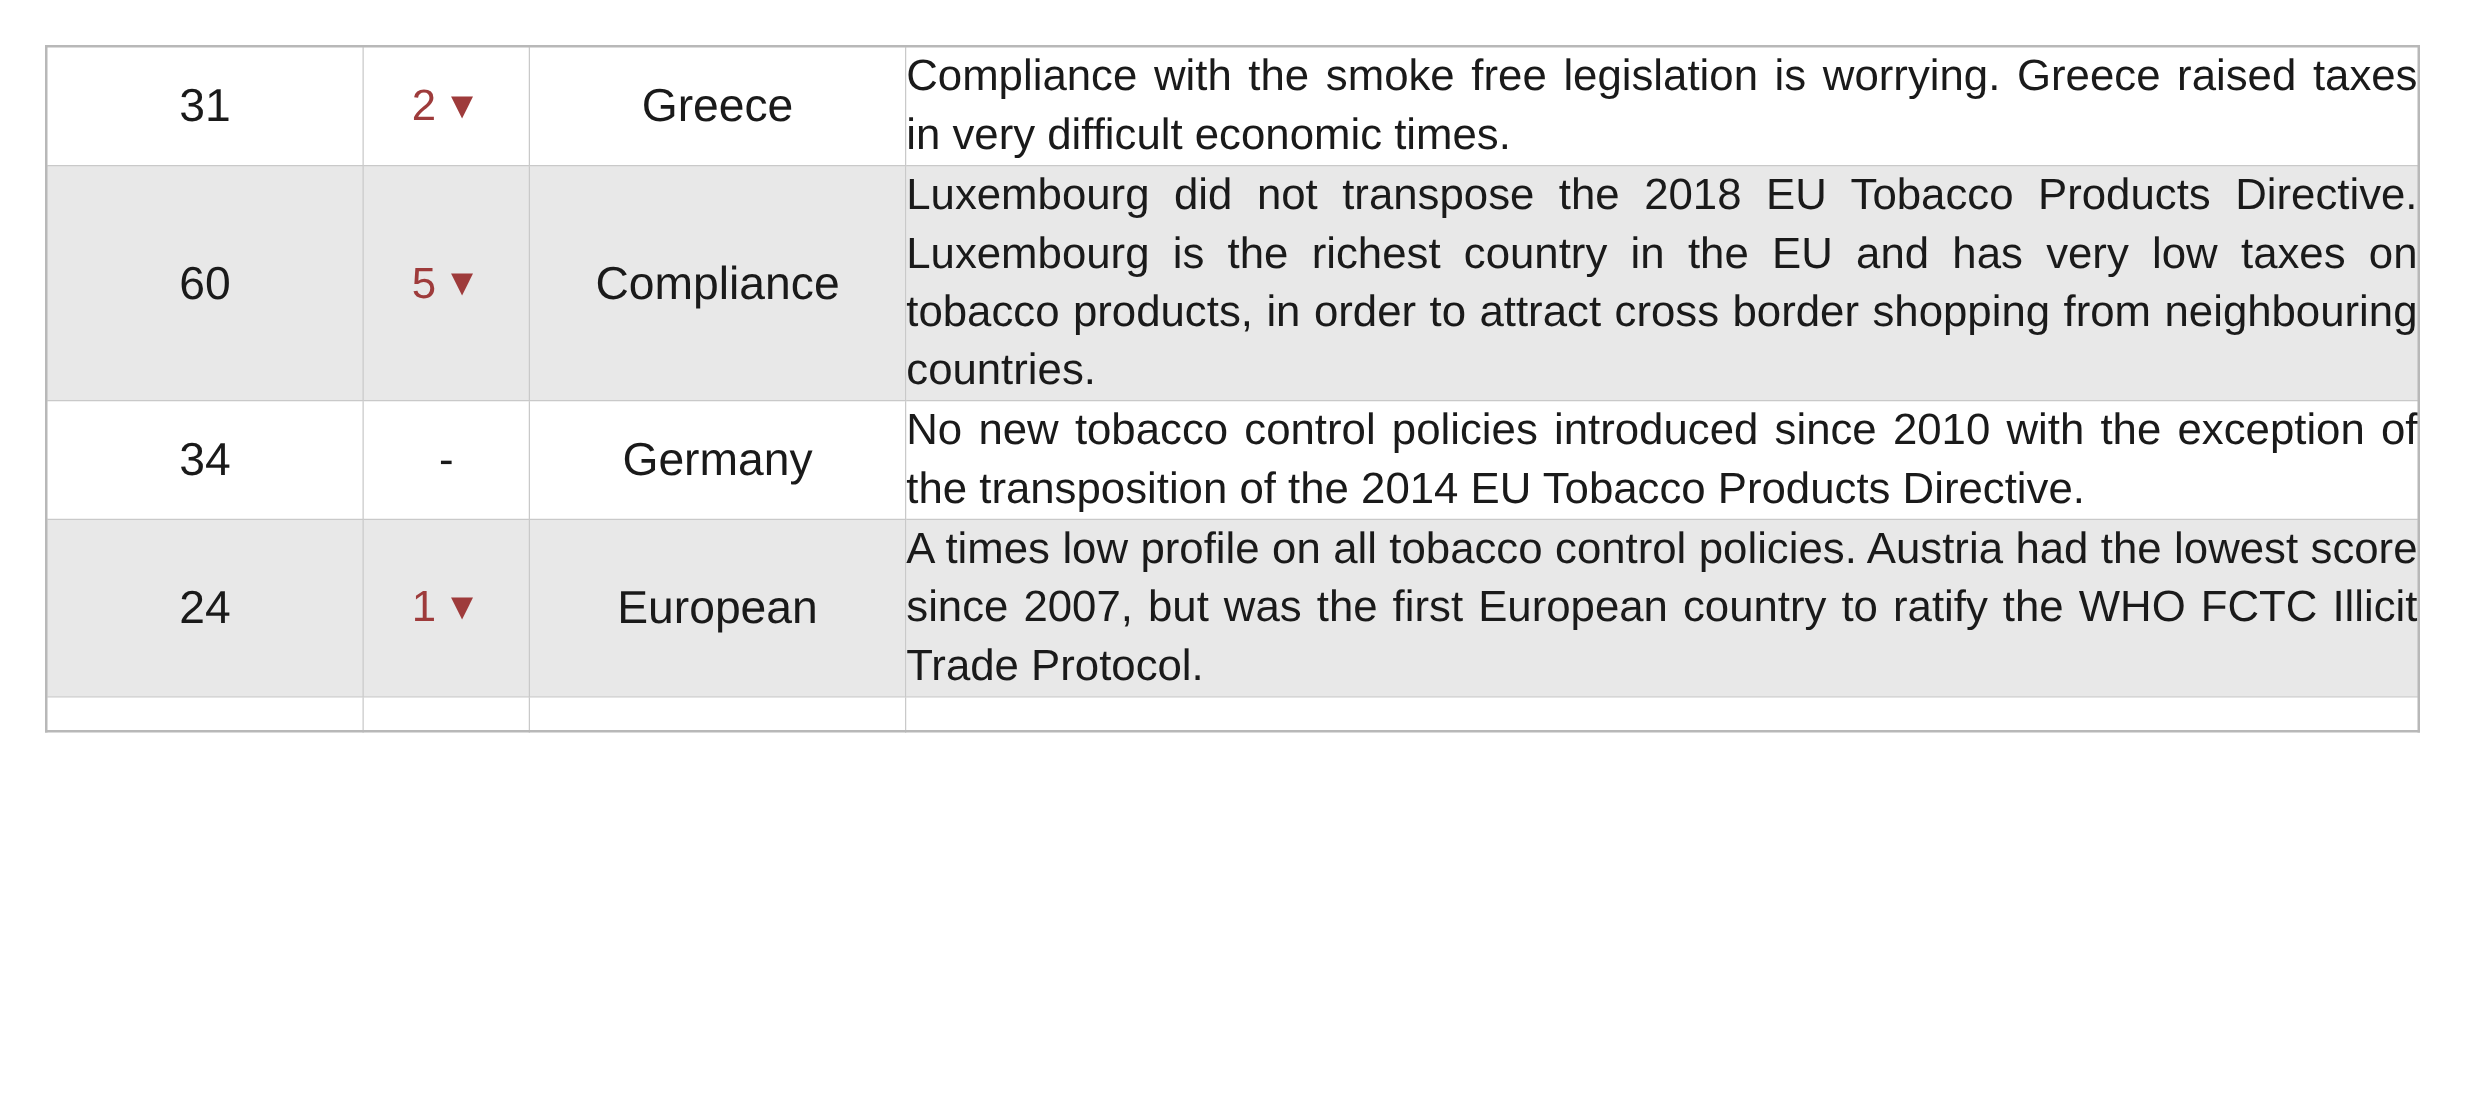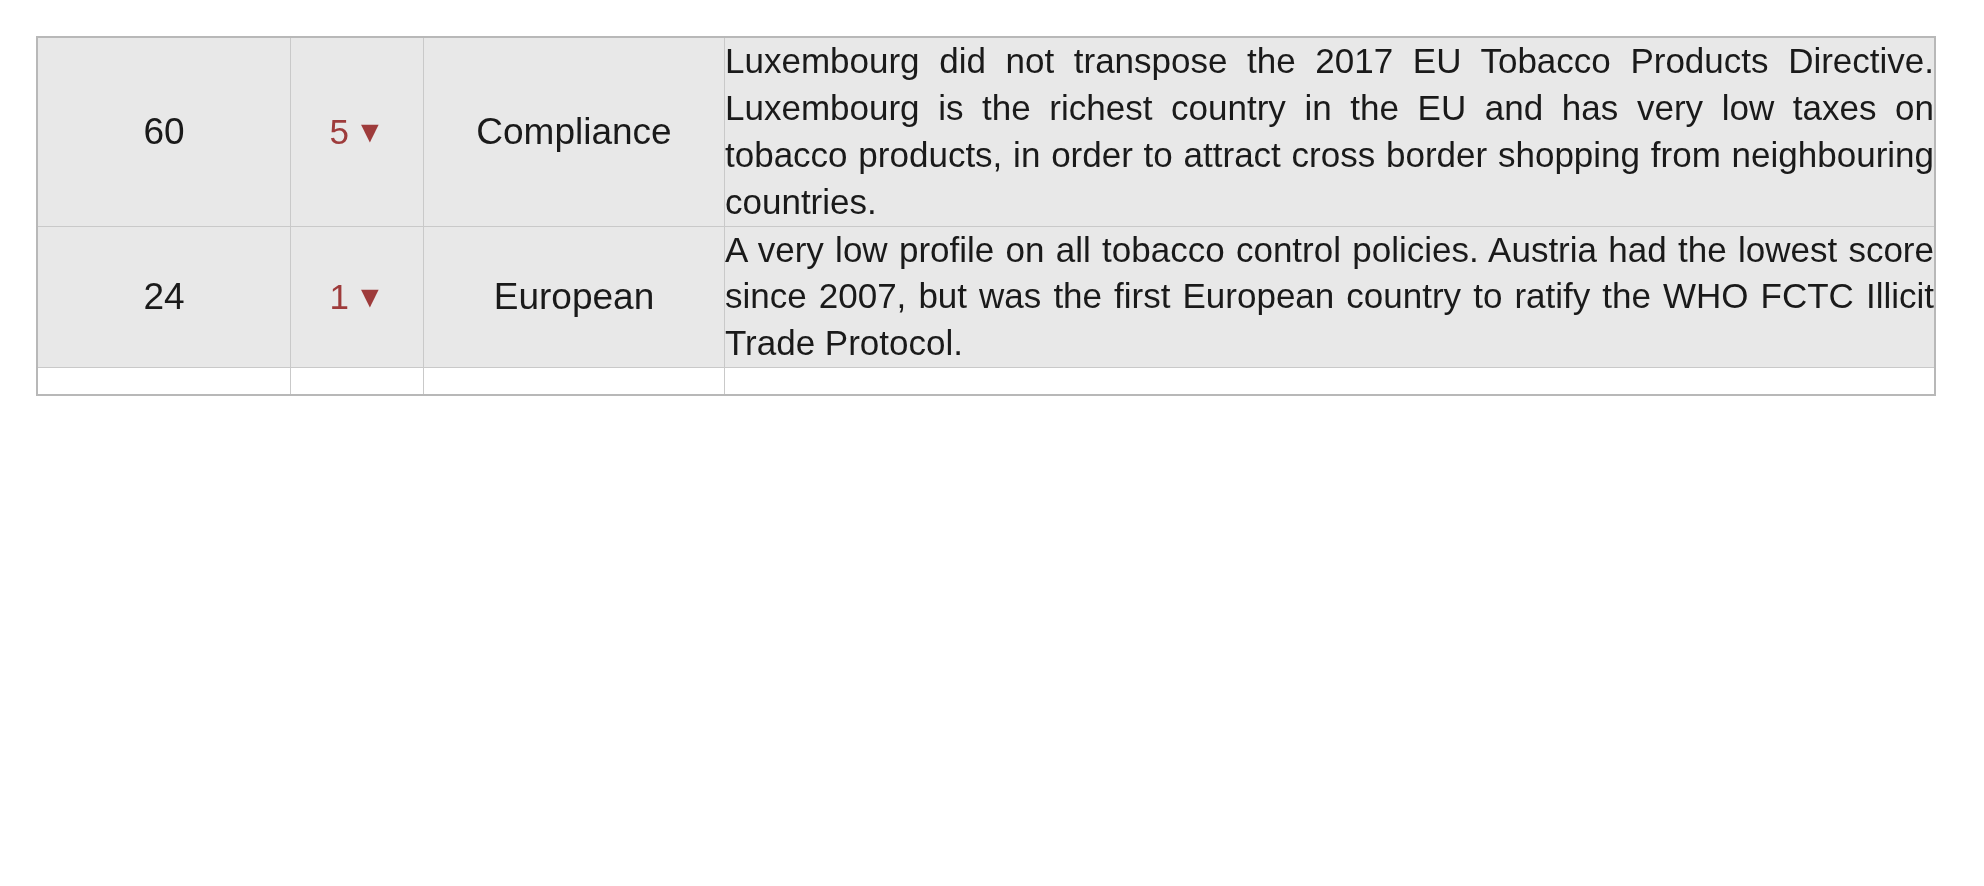--- a/index.html
+++ b/index.html
@@ -95,34 +95,46 @@
     background: #ffffff;
   }
 </style>
 </head>
 <body>
 
 <div class="page">
   <table class="rank-table">
     <tbody>
 
+      <tr class="row-plain">
+        <td class="col-rank">31</td>
+        <td class="col-change"><span>2</span><span class="arrow">▼</span></td>
+        <td class="col-country">Greece</td>
+        <td class="col-comment">Compliance with the smoke free legislation is worrying. Greece raised taxes in very difficult economic times.</td>
+      </tr>
 
       <tr class="row-alt">
         <td class="col-rank">60</td>
         <td class="col-change"><span>5</span><span class="arrow">▼</span></td>
         <td class="col-country">Compliance</td>
-        <td class="col-comment">Luxembourg did not transpose the 2017 EU Tobacco Products Directive. Luxembourg is the richest country in the EU and has very low taxes on tobacco products, in order to attract cross border shopping from neighbouring countries.</td>
+        <td class="col-comment">Luxembourg did not transpose the 2018 EU Tobacco Products Directive. Luxembourg is the richest country in the EU and has very low taxes on tobacco products, in order to attract cross border shopping from neighbouring countries.</td>
       </tr>
 
+      <tr class="row-plain">
+        <td class="col-rank">34</td>
+        <td class="col-change no-change">-</td>
+        <td class="col-country">Germany</td>
+        <td class="col-comment">No new tobacco control policies introduced since 2010 with the exception of the transposition of the 2014 EU Tobacco Products Directive.</td>
+      </tr>
 
       <tr class="row-alt">
         <td class="col-rank">24</td>
         <td class="col-change"><span>1</span><span class="arrow">▼</span></td>
         <td class="col-country">European</td>
-        <td class="col-comment">A very low profile on all tobacco control policies. Austria had the lowest score since 2007, but was the first European country to ratify the WHO FCTC Illicit Trade Protocol.</td>
+        <td class="col-comment">A times low profile on all tobacco control policies. Austria had the lowest score since 2007, but was the first European country to ratify the WHO FCTC Illicit Trade Protocol.</td>
       </tr>
 
       <tr class="spacer-row">
         <td></td>
         <td></td>
         <td></td>
         <td></td>
       </tr>
 
     </tbody>

